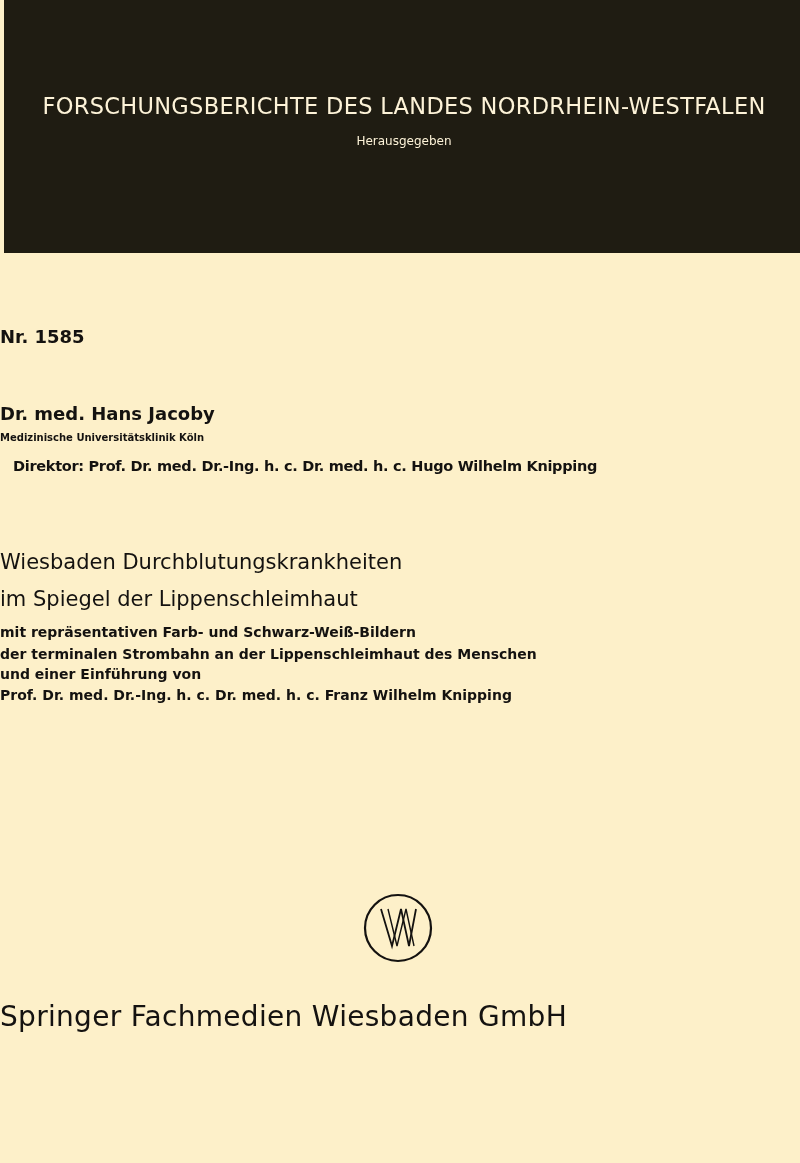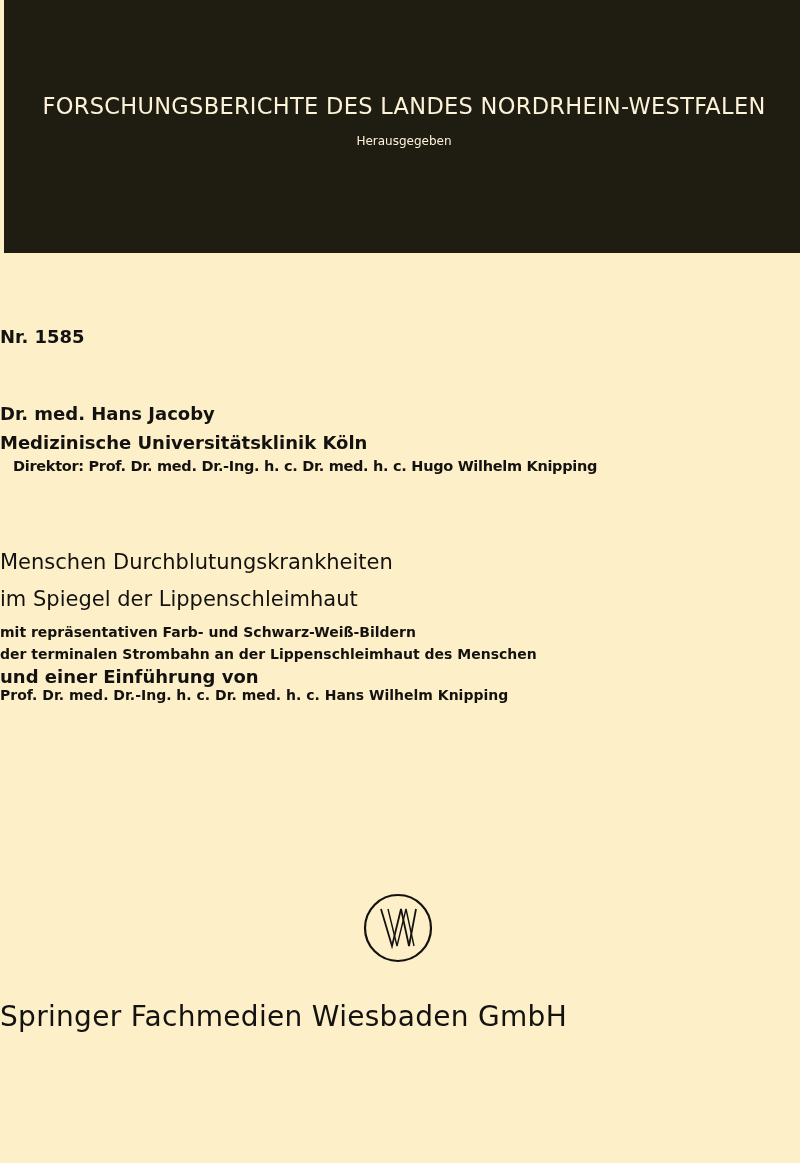--- a/index.html
+++ b/index.html
@@ -24,51 +24,51 @@
     .hline {
       position: absolute; left: 0; width: 800px;
       font-size: 12px; white-space: nowrap;
     }
     .l1 { top: 134px; }
     .l2 { top: 166px; }
     .l3 { top: 198px; }
     .c { position: absolute; left: 0; width: 800px; text-align: left; white-space: nowrap; }
     .nr { top: 326px; font-size: 18px; font-weight: bold; }
     .author { top: 403px; font-size: 18px; font-weight: bold; }
-    .inst { top: 432px; font-size: 18px; font-weight: bold; }
+    .inst { top: 432px; font-size: 10px; font-weight: bold; }
     .dir { top: 458px; font-size: 14.5px; font-weight: bold; letter-spacing: -0.3px; padding-left: 13px; }
     .t1 { top: 550px; font-size: 21px; }
     .t2 { top: 587px; font-size: 21px; }
     .s1 { top: 624px; font-size: 14px; font-weight: bold; }
     .s2 { top: 646px; font-size: 14px; font-weight: bold; }
-    .s3 { top: 666px; font-size: 18px; font-weight: bold; }
+    .s3 { top: 666px; font-size: 14px; font-weight: bold; }
     .s4 { top: 687px; font-size: 14px; font-weight: bold; }
     .logo { position: absolute; left: 362px; top: 892px; width: 72px; height: 72px; }
     .publisher { top: 1000px; font-size: 28px; letter-spacing: 0.3px; }
   </style>
 </head>
 <body>
 
 <div class="header">
   <div class="series">FORSCHUNGSBERICHTE DES LANDES NORDRHEIN-WESTFALEN</div>
   <div class="hline l1">Herausgegeben</div>
 </div>
 
 <div class="c nr">Nr. 1585</div>
 <div class="c author">Dr. med. Hans Jacoby</div>
 <div class="c inst">Medizinische Universitätsklinik Köln</div>
 <div class="c dir">Direktor: Prof. Dr. med. Dr.-Ing. h. c. Dr. med. h. c. Hugo Wilhelm Knipping</div>
 
-<div class="c t1">Menschen Durchblutungskrankheiten</div>
+<div class="c t1">Wiesbaden Durchblutungskrankheiten</div>
 <div class="c t2">im Spiegel der Lippenschleimhaut</div>
 
 <div class="c s1">mit repräsentativen Farb- und Schwarz-Weiß-Bildern</div>
 <div class="c s2">der terminalen Strombahn an der Lippenschleimhaut des Menschen</div>
 <div class="c s3">und einer Einführung von</div>
-<div class="c s4">Prof. Dr. med. Dr.-Ing. h. c. Dr. med. h. c. Hans Wilhelm Knipping</div>
+<div class="c s4">Prof. Dr. med. Dr.-Ing. h. c. Dr. med. h. c. Franz Wilhelm Knipping</div>
 
 <svg class="logo" viewBox="0 0 72 72">
   <circle cx="36" cy="36" r="33" fill="none" stroke="#141210" stroke-width="2.2"></circle>
   <polyline points="19,17 30,54 39,17 47,54 54,17" fill="none" stroke="#141210" stroke-width="1.8" stroke-linejoin="miter"></polyline>
   <polyline points="26,17 35,54 44,17 52,54" fill="none" stroke="#141210" stroke-width="1.4"></polyline>
 </svg>
 
 <div class="c publisher">Springer Fachmedien Wiesbaden GmbH</div>
 
 </body></html>

